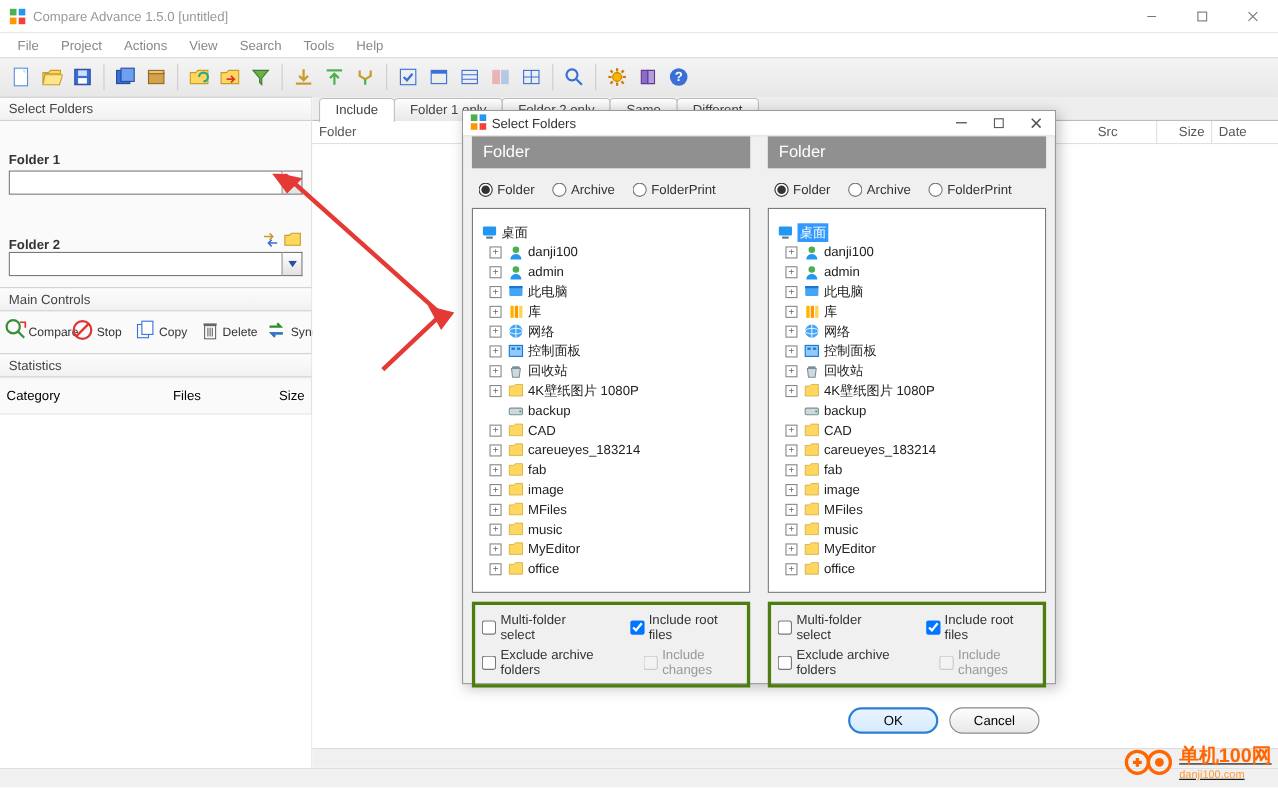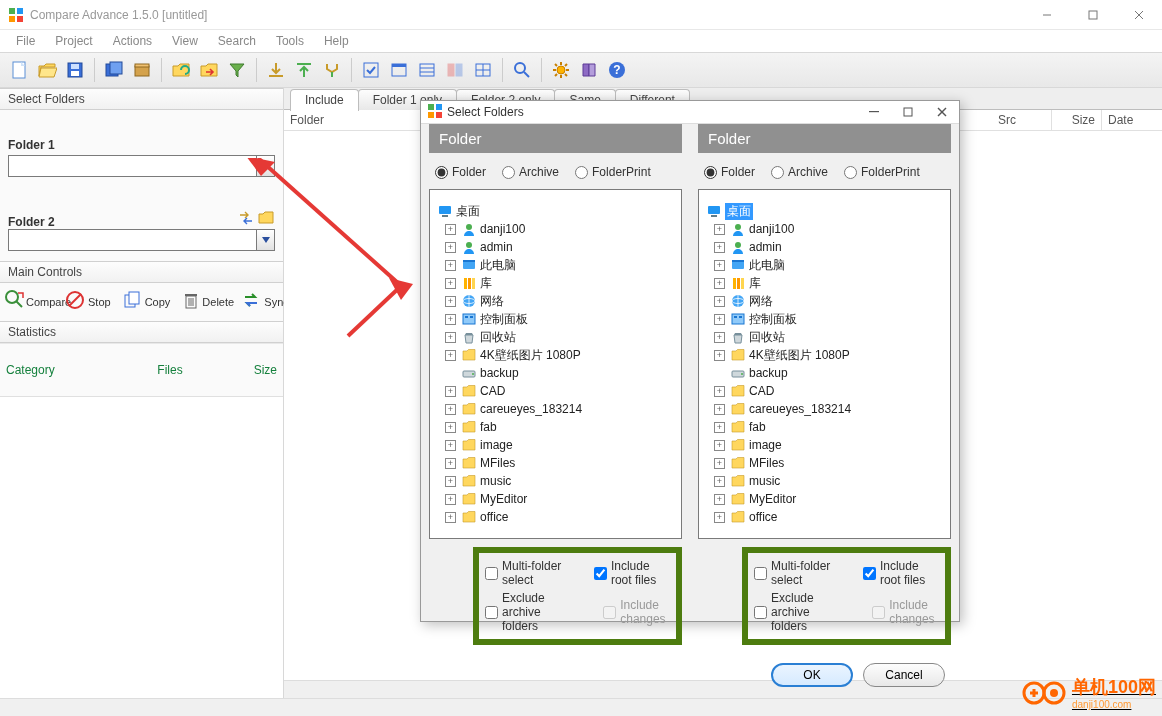--- a/index.html
+++ b/index.html
@@ -31,21 +31,21 @@
 .folder-combo .drop{ width:18px; height:22px; border:1px solid #7a7a7a; border-left:none; background:linear-gradient(#fff,#e1e1e1); display:flex;align-items:center;justify-content:center;color:#333;}
 .browse-icons{display:flex;gap:2px;margin-bottom:2px;justify-content:flex-end;}
 .browse-icons .bi{width:18px;height:18px;}
 
 .controls{display:flex;padding:6px 4px;gap:10px;justify-content:flex-start;}
 .ctrl{display:flex;flex-direction:row;align-items:center;width:50px;cursor:pointer;}
 .ctrl .ci{width:24px;height:24px;margin-bottom:2px;}
 .ctrl span{font-size:11px;color:#333;}
 
 .stats-table{display:flex;border-top:1px solid #e8e8e8;}
-.stats-table .col{flex:1;padding:19px 6px;color:#15803d;border-bottom:1px solid #e0e0e0;}
+.stats-table .col{flex:1;padding:9px 6px;color:#000000;border-bottom:1px solid #e0e0e0;}
 .stats-table .col.r{text-align:right;}
 
 
 .right-panel{flex:1;display:flex;flex-direction:column;background:#fff;}
 .tabs{display:flex;height:22px;padding-left:6px;border-bottom:1px solid #bdbdbd;background:#eee;}
 .tab{padding:2px 14px;border:1px solid #bdbdbd;border-bottom:none;border-top-left-radius:4px;border-top-right-radius:4px;background:linear-gradient(#fdfdfd,#e8e8e8);margin-right:-1px;height:21px;line-height:17px;color:#444;position:relative;top:1px;}
 .tab.active{background:#fff;font-weight:normal;z-index:2;height:22px;}
 .content{flex:1;position:relative;background:#fff;}
 .content .hdr{display:flex;border-bottom:1px solid #e0e0e0;}
 .content .hdr .h{padding:3px 6px;color:#555;}
@@ -67,21 +67,21 @@
 .radio-row label{display:flex;align-items:center;gap:4px;color:#333;cursor:pointer;}
 .radio-row input{accent-color:#333;}
 .tree{flex:1;border:1px solid #7a7a7a;background:#fff;overflow-y:scroll;padding:12px 0;}
 .tree-item{display:flex;align-items:center;height:18px;padding-left:4px;white-space:nowrap;}
 .tree-item .twist{width:11px;height:11px;border:1px solid #888;display:flex;align-items:center;justify-content:center;font-size:9px;line-height:7px;color:#666;margin-right:2px;background:#fff;}
 .tree-item .twist.blank{border:none;}
 .tree-item .line{width:11px;display:inline-block;}
 .tree-item .ico{width:16px;height:16px;margin:0 3px;}
 .tree-item .lbl{color:#222;}
 .tree-item.sel .lbl{background:#3399ff;color:#fff;padding:0 2px;}
-.checks{border:6px solid #4d7c0f;padding:6px;margin-top:8px;margin-left:44px;}
+.checks{border:3px solid #4d7c0f;padding:6px;margin-top:8px;}
 .checks .row{display:flex;gap:28px;align-items:center;}
 .checks label{display:flex;align-items:center;gap:4px;color:#333;}
 .checks label.disabled{color:#999;}
 .dlg-buttons{display:flex;justify-content:flex-end;gap:10px;padding:10px 14px;}
 .btn{min-width:82px;height:24px;border:1px solid #888;background:linear-gradient(#fdfdfd,#e8e8e8);border-radius:12px;cursor:pointer;}
 .btn.default{border:2px solid #2a7fd4;background:linear-gradient(#eaf4ff,#d6eaff);}
 
 
 .arrow{position:absolute;left:183px;top:158px;pointer-events:none;}
 

